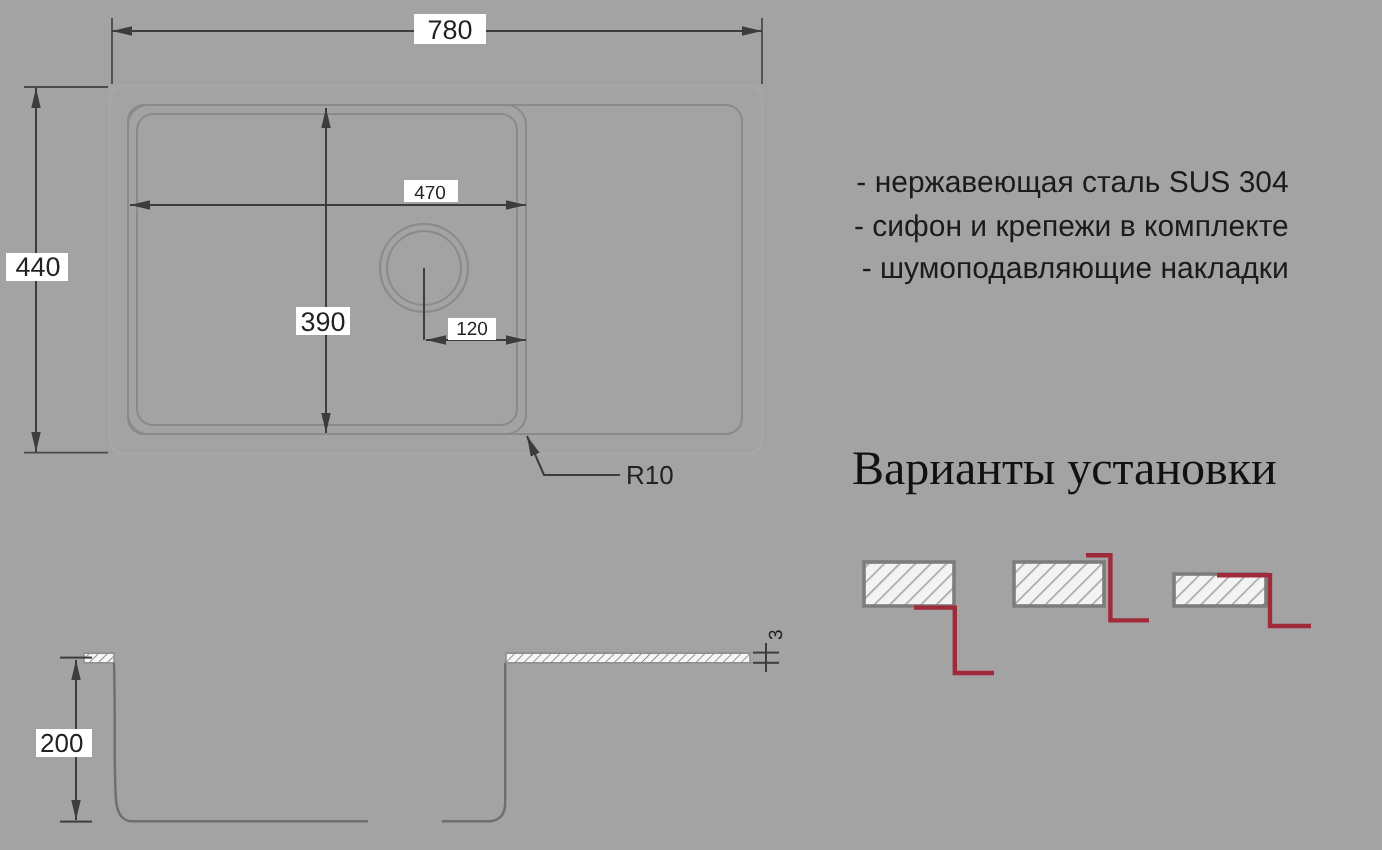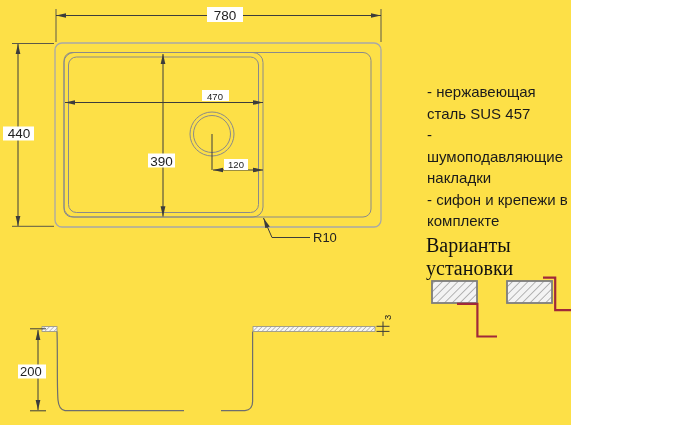--- a/index.html
+++ b/index.html
@@ -1,34 +1,34 @@
 <!DOCTYPE html>
 <html><head>
 <meta charset="utf-8">
 <style>
   html,body{margin:0;padding:0;background:#fff;}
-  .canvas{position:relative;width:571px;height:425px;background:#fde047;overflow:hidden;
-          font-family:"Liberation Sans",sans-serif;}
+  .canvas{position:relative;width:691px;height:425px;background:#a3a3a3;overflow:hidden;
+          font-family:"Liberation Sans",sans-serif;text-align:right;}
   svg{position:absolute;left:0;top:0;}
   .outer{fill:none;stroke:#a8a8a8;stroke-width:1.3;}
   .mid{fill:none;stroke:#8a8a8a;stroke-width:1;}
   .dim{stroke:#3c3c3c;stroke-width:1;fill:none;}
   .ext{stroke:#4a4a4a;stroke-width:0.9;fill:none;}
   .profile{fill:none;stroke:#6e6e6e;stroke-width:1.2;}
   .strip{fill:url(#hatchThin);stroke:#8f8f8f;stroke-width:0.8;}
   .ctop{fill:url(#hatch);stroke:#7d7d7d;stroke-width:1.8;}
   .red{fill:none;stroke:#a0293a;stroke-width:2.2;}
   .lblbg{fill:#ffffff;}
   text{fill:#222;font-family:"Liberation Sans",sans-serif;}
   .t13{font-size:13.5px;}
   .t9{font-size:9.5px;}
   .t12{font-size:13px;}
   .features{position:absolute;left:427px;top:81px;font-size:15px;line-height:21.5px;color:#1b1b1b;}
-  .install-title{position:absolute;left:426px;top:234px;font-family:"Liberation Serif",serif;
-                 font-size:20px;color:#111;}
+  .install-title{position:absolute;left:426px;top:222px;font-family:"Liberation Serif",serif;
+                 font-size:24px;color:#111;}
 </style>
 </head>
 <body>
 
 <div class="canvas">
 
   <svg width="691" height="425" viewBox="0 0 691 425">
     <defs>
       <pattern id="hatch" patternUnits="userSpaceOnUse" width="5.5" height="5.5" patternTransform="rotate(45)">
         <rect width="5.5" height="5.5" fill="#f3f3f3"></rect>
@@ -122,20 +122,20 @@
       <rect class="ctop" x="507" y="281" width="45" height="22"></rect>
       <path class="red" d="M543 277.6 H555.2 V310.2 H574.5"></path>
     </g>
     <g>
       <rect class="ctop" x="587" y="287" width="46" height="16"></rect>
       <path class="red" d="M608.5 287.6 H635 V313 H655.5"></path>
     </g>
   </svg>
 
   <div class="features">
-    <div>- нержавеющая сталь SUS 457</div>
+    <div>- нержавеющая сталь SUS 304</div>
+    <div>- сифон и крепежи в комплекте</div>
     <div>- шумоподавляющие накладки</div>
-    <div>- сифон и крепежи в комплекте</div>
   </div>
 
   <div class="install-title">Варианты установки</div>
 
 </div>
 
 </body></html>

